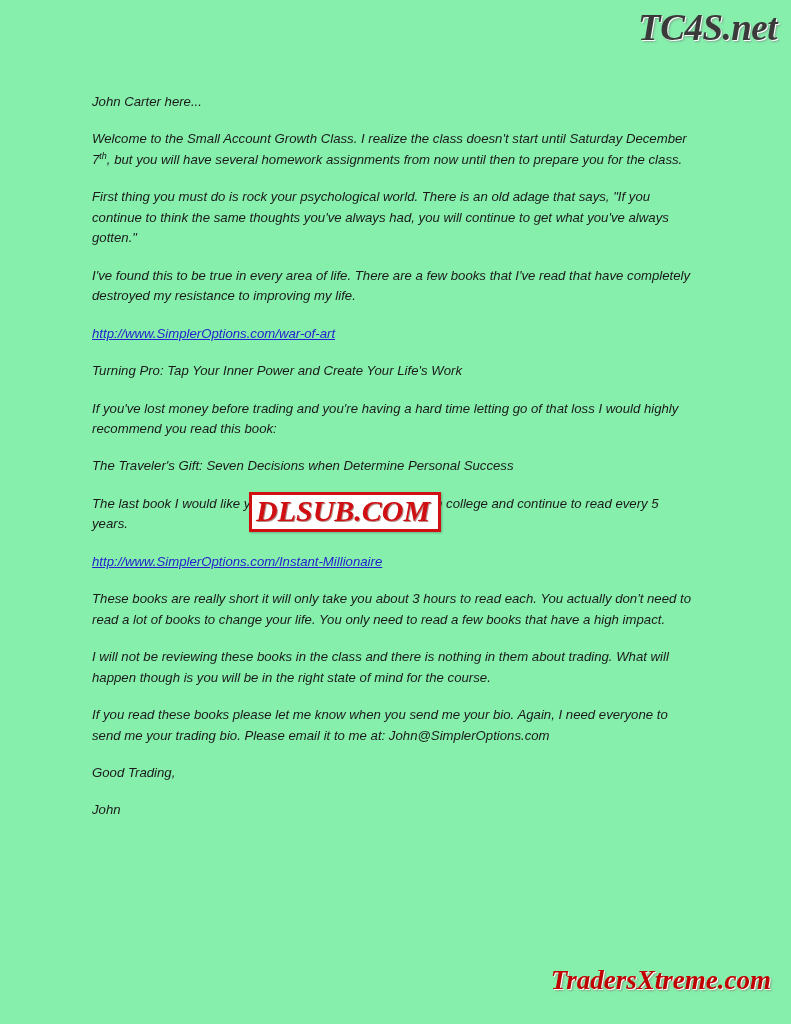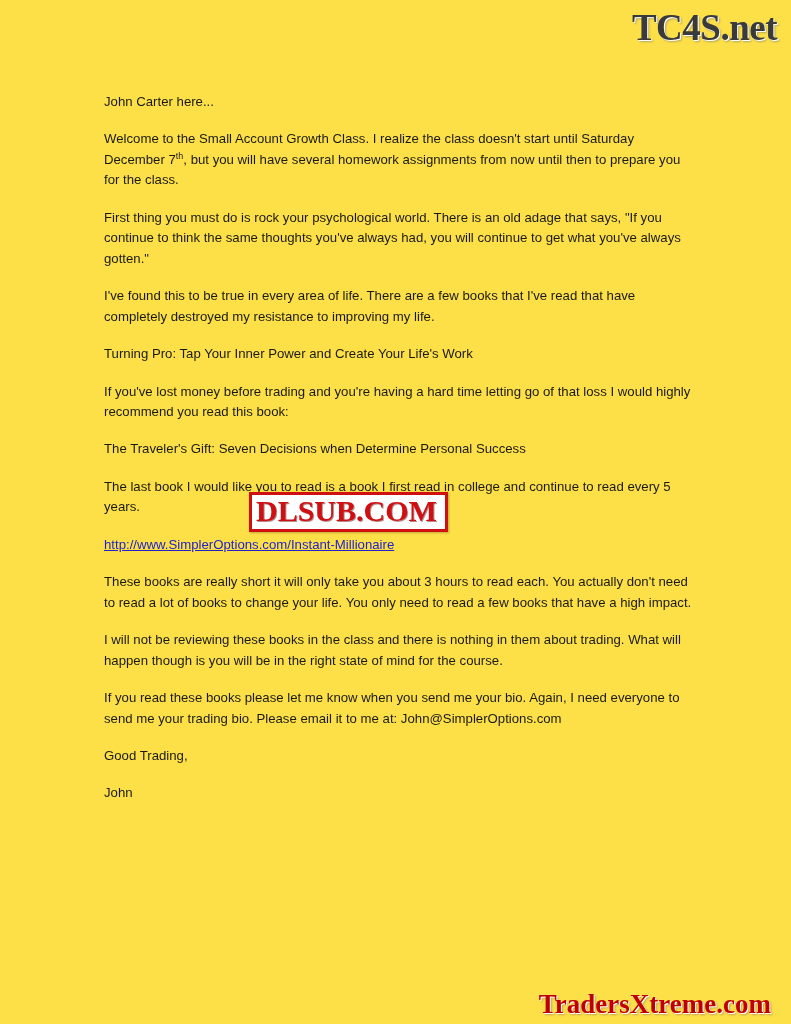--- a/index.html
+++ b/index.html
@@ -12,42 +12,43 @@
     height: 1024px;
     position: relative;
     font-family: "Liberation Sans", sans-serif;
     color: #000000;
     overflow: hidden;
   }
 
   .page {
     position: absolute;
     inset: 0;
-    background: #fde047;
+    background: #86efac;
+    font-style: italic;
   }
 
   
   .wm-top {
     position: absolute;
     top: 6px;
     right: 14px;
     font-family: "Liberation Serif", serif;
     font-weight: bold;
     font-size: 37px;
     letter-spacing: -0.5px;
     color: #3a3a3a;
     text-shadow:
       1px 1px 0 #ffffff,
       2px 2px 2px rgba(120,120,120,0.55);
   }
 
   
   .wm-bottom {
     position: absolute;
-    bottom: 4px;
+    bottom: 28px;
     right: 20px;
     font-family: "Liberation Serif", serif;
     font-weight: bold;
     font-size: 27px;
     color: #c00000;
     text-shadow:
       1px 1px 0 #ffffff,
       2px 2px 2px rgba(140,100,100,0.5);
     text-align: right;
   }
@@ -74,21 +75,21 @@
   .letter {
     position: absolute;
     left: 92px;
     top: 92px;
     width: 606px;
     font-size: 13.2px;
     line-height: 1.55;
     color: #1a1a1a;
   }
   .letter p {
-    margin: 0 0 17px 12px;
+    margin: 0 0 17px 0;
   }
   .link {
     color: #2222cc;
     text-decoration: underline;
     cursor: pointer;
     word-break: break-all;
   }
   sup {
     font-size: 0.68em;
     vertical-align: super;
@@ -106,20 +107,21 @@
 
     <p>John Carter here...</p>
 
     <p><span>Welcome to the Small Account Growth Class. I realize the class doesn't start until Saturday December 7</span><sup>th</sup><span>, but you will have several homework assignments from now until then to prepare you for the class.</span></p>
 
     <p>First thing you must do is rock your psychological world. There is an old adage that says, "If you continue to think the same thoughts you've always had, you will continue to get what you've always gotten."</p>
 
     <p>I've found this to be true in every area of life. There are a few books that I've read that have completely destroyed my resistance to improving my life.</p>
 
 
+    <p><span class="link">http://www.SimplerOptions.com/war-of-art</span></p>
 
     <p>Turning Pro: Tap Your Inner Power and Create Your Life's Work</p>
 
 
     <p>If you've lost money before trading and you're having a hard time letting go of that loss I would highly recommend you read this book:</p>
 
     <p>The Traveler's Gift: Seven Decisions when Determine Personal Success</p>
 
 
     <p>The last book I would like you to read is a book I first read in college and continue to read every 5 years.</p>

